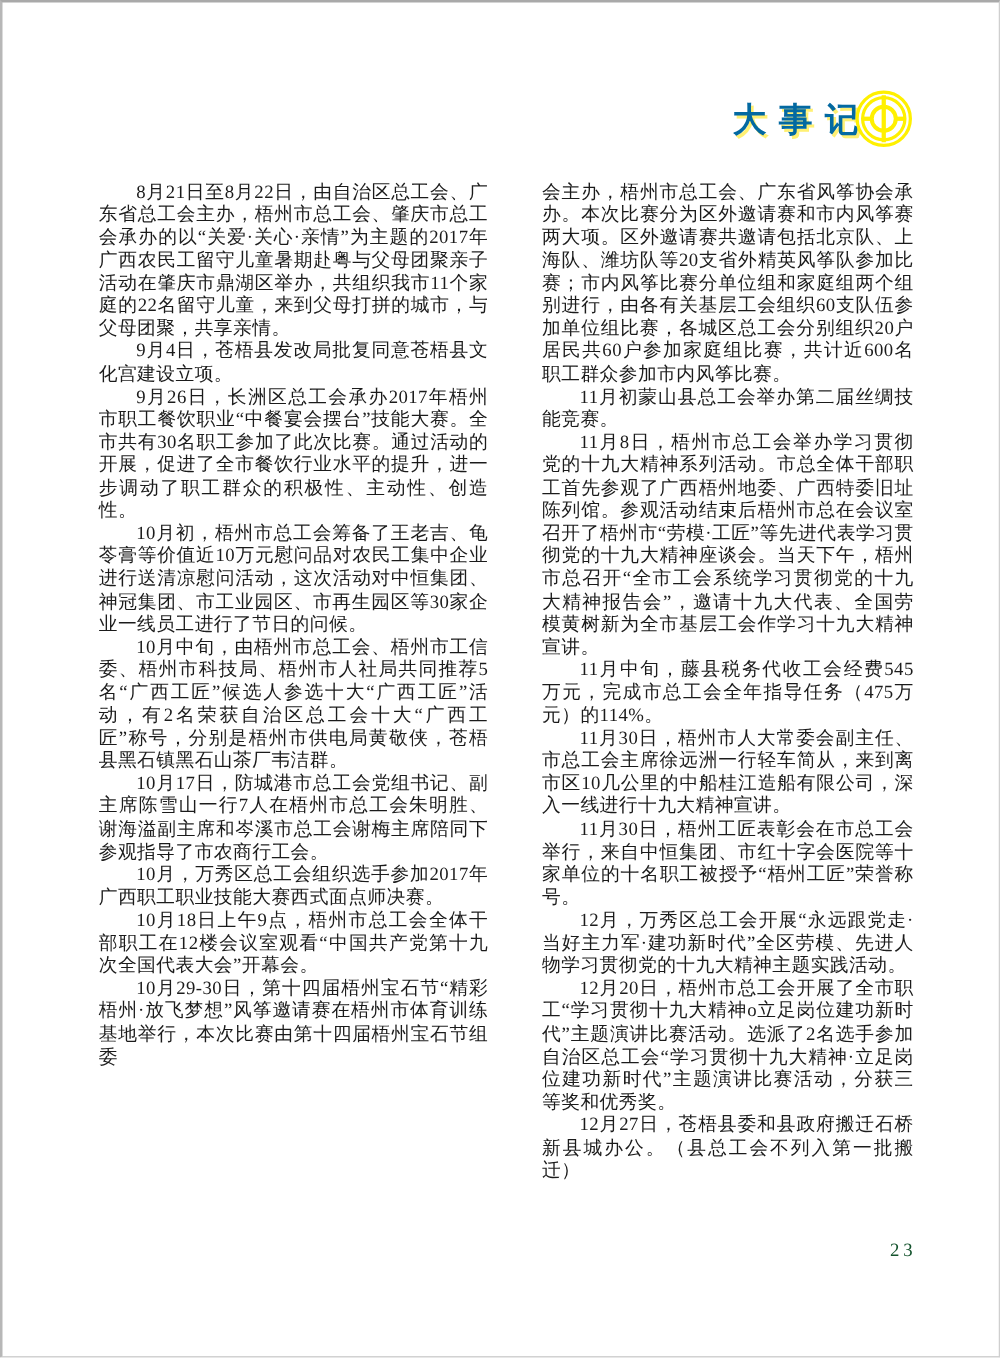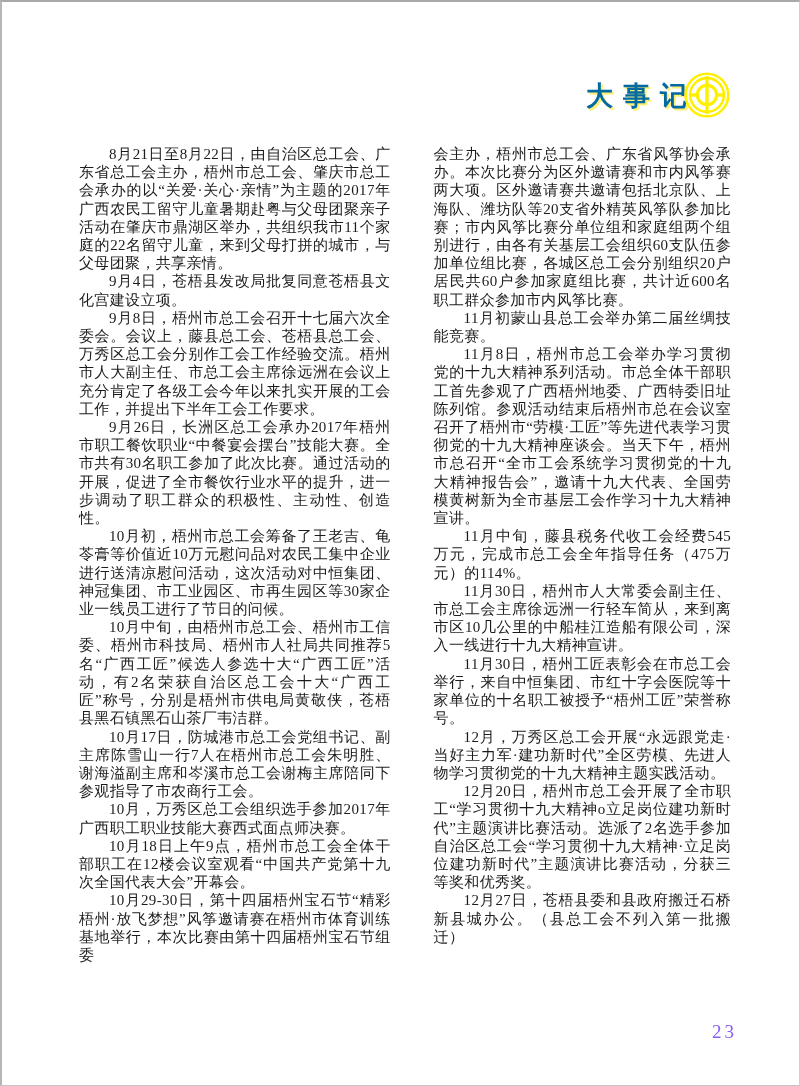--- a/index.html
+++ b/index.html
@@ -52,24 +52,23 @@
     letter-spacing: 0.35px;
   }
   .col-left  { width: 329px; }
   .col-right { width: 314px; margin-left: 20px; }
   p.event { margin: 0; text-indent: 2em; }
   p.event.continuation { text-indent: 0; }
   .page-number {
     position: absolute;
     left: 710px;
     top: 991px;
-    font-size: 19px;
+    font-size: 15px;
     letter-spacing: 3px;
-    color: #8b5cf6;
-    margin-top: 28px;
+    color: #14532d;
   }
 </style>
 </head>
 <body>
 
 <div class="page">
 
   <div class="masthead-title">大事记</div>
 
   <svg class="masthead-logo" viewBox="0 0 48 48" aria-hidden="true">
@@ -78,21 +77,20 @@
     <circle cx="24" cy="24" r="9.6" fill="none" stroke="#FFF000" stroke-width="3.2"></circle>
     <rect x="22.3" y="5.2" width="3.4" height="37.6" fill="#FFF000"></rect>
     <rect x="7.6" y="22.3" width="6.6" height="3.4" fill="#FFF000"></rect>
     <rect x="33.8" y="22.3" width="6.6" height="3.4" fill="#FFF000"></rect>
   </svg>
 
   <div class="content">
     <div class="col col-left">
       <p class="event">8月21日至8月22日，由自治区总工会、广东省总工会主办，梧州市总工会、肇庆市总工会承办的以“关爱·关心·亲情”为主题的2017年广西农民工留守儿童暑期赴粤与父母团聚亲子活动在肇庆市鼎湖区举办，共组织我市11个家庭的22名留守儿童，来到父母打拼的城市，与父母团聚，共享亲情。</p>
       <p class="event">9月4日，苍梧县发改局批复同意苍梧县文化宫建设立项。</p>
-      <p class="event">9月8日，梧州市总工会召开十七届六次全委会。会议上，藤县总工会、苍梧县总工会、万秀区总工会分别作工会工作经验交流。梧州市人大副主任、市总工会主席徐远洲在会议上充分肯定了各级工会今年以来扎实开展的工会工作，并提出下半年工会工作要求。</p>
       <p class="event">9月26日，长洲区总工会承办2017年梧州市职工餐饮职业“中餐宴会摆台”技能大赛。全市共有30名职工参加了此次比赛。通过活动的开展，促进了全市餐饮行业水平的提升，进一步调动了职工群众的积极性、主动性、创造性。</p>
       <p class="event">10月初，梧州市总工会筹备了王老吉、龟苓膏等价值近10万元慰问品对农民工集中企业进行送清凉慰问活动，这次活动对中恒集团、神冠集团、市工业园区、市再生园区等30家企业一线员工进行了节日的问候。</p>
       <p class="event">10月中旬，由梧州市总工会、梧州市工信委、梧州市科技局、梧州市人社局共同推荐5名“广西工匠”候选人参选十大“广西工匠”活动，有2名荣获自治区总工会十大“广西工匠”称号，分别是梧州市供电局黄敬侠，苍梧县黑石镇黑石山茶厂韦洁群。</p>
       <p class="event">10月17日，防城港市总工会党组书记、副主席陈雪山一行7人在梧州市总工会朱明胜、谢海溢副主席和岑溪市总工会谢梅主席陪同下参观指导了市农商行工会。</p>
       <p class="event">10月，万秀区总工会组织选手参加2017年广西职工职业技能大赛西式面点师决赛。</p>
       <p class="event">10月18日上午9点，梧州市总工会全体干部职工在12楼会议室观看“中国共产党第十九次全国代表大会”开幕会。</p>
       <p class="event">10月29-30日，第十四届梧州宝石节“精彩梧州·放飞梦想”风筝邀请赛在梧州市体育训练基地举行，本次比赛由第十四届梧州宝石节组委</p>
     </div>
     <div class="col col-right">
       <p class="event continuation">会主办，梧州市总工会、广东省风筝协会承办。本次比赛分为区外邀请赛和市内风筝赛两大项。区外邀请赛共邀请包括北京队、上海队、潍坊队等20支省外精英风筝队参加比赛；市内风筝比赛分单位组和家庭组两个组别进行，由各有关基层工会组织60支队伍参加单位组比赛，各城区总工会分别组织20户居民共60户参加家庭组比赛，共计近600名职工群众参加市内风筝比赛。</p>

